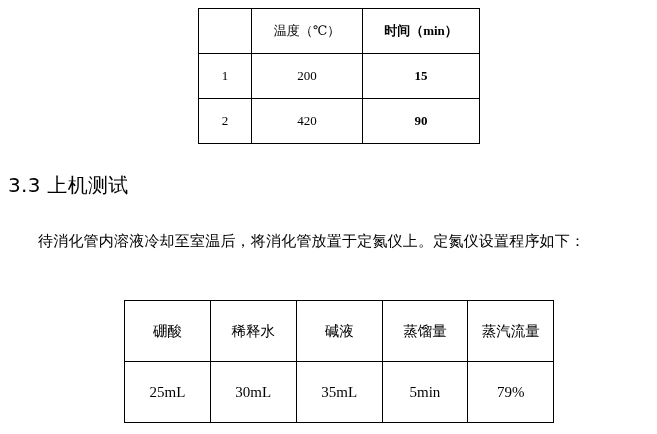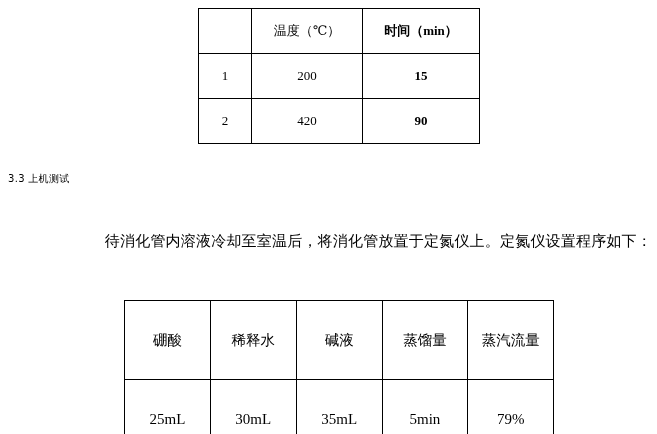--- a/index.html
+++ b/index.html
@@ -41,54 +41,53 @@
   }
   .table1 .c0 { width: 44px; }
   .table1 .c1 { width: 102px; }
   .table1 .c2 { width: 108px; font-weight: bold; }
 
   
   .heading {
     position: absolute;
     left: 8px;
     top: 172px;
-    font-size: 10px;
+    font-size: 20px;
     font-family: "DejaVu Sans", "Liberation Sans", sans-serif;
     letter-spacing: 0.3px;
   }
 
   .para {
     position: absolute;
     left: 8px;
     top: 226px;
     width: 644px;
     font-size: 15px;
     line-height: 30px;
     text-indent: 30px;
     font-family: "Liberation Serif", "DejaVu Serif", serif;
     letter-spacing: 0.2px;
-    text-align: right;
   }
 
   
   .table2 {
     position: absolute;
     left: 124px;
     top: 300px;
     border-collapse: collapse;
     table-layout: fixed;
   }
   .table2 td {
     border: 1px solid #000000;
     text-align: center;
     vertical-align: middle;
     font-size: 14px;
     height: 54px;
     width: 82px;
-    padding: 12px 2px;
+    padding: 3px 2px;
     font-family: "Liberation Serif", "DejaVu Serif", serif;
   }
   .table2 .hdr {
     font-size: 14.5px;
     font-family: "DejaVu Sans", "Liberation Sans", sans-serif;
   }
   .table2 .val {
     font-size: 15px;
   }
 </style>

